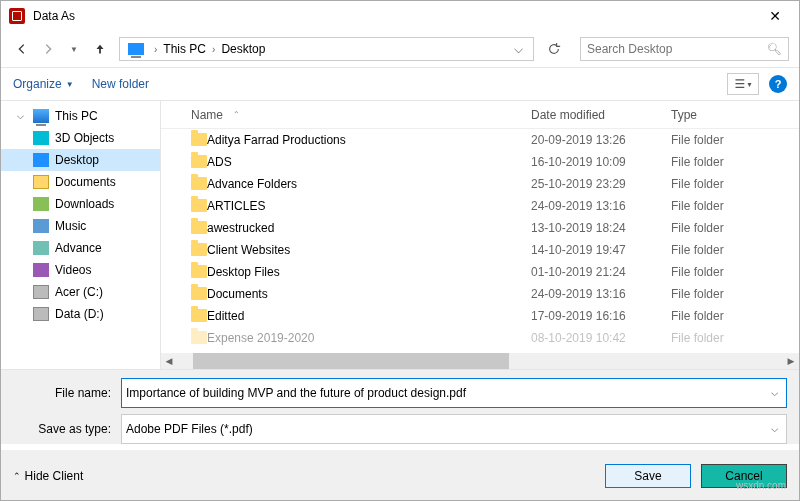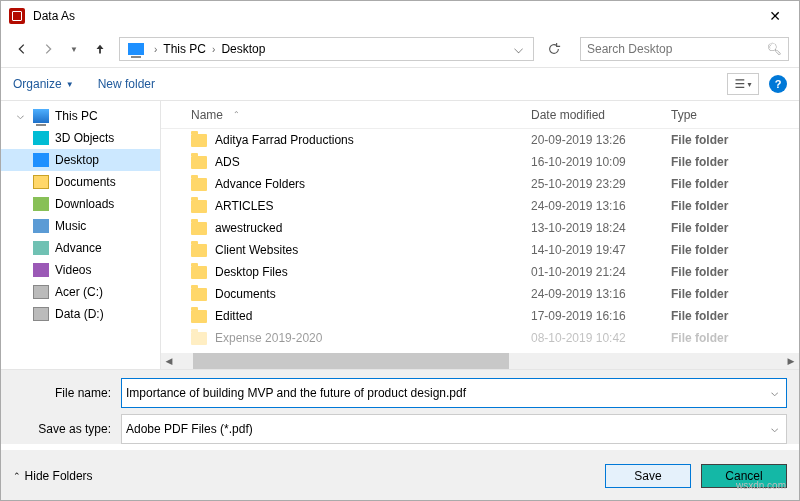--- a/index.html
+++ b/index.html
@@ -15,21 +15,21 @@
 .breadcrumb { flex:0 0 auto; display:flex; align-items:center; border:1px solid #ccc; height:24px; padding:0 4px; margin-left:4px; width:415px; }
 .breadcrumb .pc-icon { width:16px; height:12px; background:#1e90ff; margin:0 4px; position:relative; }
 .breadcrumb .pc-icon::after{content:'';position:absolute;bottom:-3px;left:3px;right:3px;height:2px;background:#888;}
 .breadcrumb .sep { margin:0 6px; color:#666; font-size:10px;}
 .breadcrumb .crumb { cursor:pointer; }
 .breadcrumb .drop { margin-left:auto; padding:0 6px; color:#555; cursor:pointer; }
 .refresh { width:24px; height:24px; display:flex; align-items:center; justify-content:center; cursor:pointer; margin-left:4px;}
 .search { flex:1; border:1px solid #ccc; height:24px; margin-left:10px; display:flex; align-items:center; padding:0 6px; color:#777; }
 .search input { border:none; outline:none; flex:1; color:#a21caf; }
 .search .mag { color:#999; }
-.toolbar { height:34px; border-top:1px solid #e5e5e5; border-bottom:1px solid #e5e5e5; display:flex; align-items:center; padding:12px 12px; gap:24px; }
+.toolbar { height:34px; border-top:1px solid #e5e5e5; border-bottom:1px solid #e5e5e5; display:flex; align-items:center; padding:12px 12px; gap:18px; }
 .toolbar .link { color:#205a9c; cursor:pointer; display:flex; align-items:center; gap:4px; }
 .toolbar .right { margin-left:auto; display:flex; align-items:center; gap:10px; }
 .view-btn { width:32px; height:22px; border:1px solid #ccc; display:flex; align-items:center; justify-content:center; cursor:pointer; gap:2px; color:#555;}
 .help-btn { width:18px; height:18px; background:#0078d7; color:#fff; border-radius:50%; display:flex; align-items:center; justify-content:center; font-weight:bold; cursor:pointer; font-size:11px;}
 .main { display:flex; height:268px; }
 .tree { width:160px; border-right:1px solid #e5e5e5; overflow:hidden; padding-top:4px;}
 .tree-item { display:flex; align-items:center; height:22px; padding-left:16px; gap:6px; cursor:pointer; white-space:nowrap;}
 .tree-item.sub { padding-left:32px; }
 .tree-item.selected { background:#cce8ff; }
 .tree-item .chev { width:10px; color:#666; font-size:9px;}
@@ -44,23 +44,23 @@
 .ico-video{background:#9b59b6;}
 .ico-drive{background:#bbb;border:1px solid #888;}
 .filelist { flex:1; display:flex; flex-direction:column; overflow:hidden;}
 .cols { display:flex; height:28px; align-items:center; color:#555; border-bottom:1px solid #eee; }
 .cols .c-name{flex:0 0 370px; padding-left:30px; display:flex; align-items:center; gap:6px;}
 .cols .c-date{flex:0 0 140px;}
 .cols .c-type{flex:1;}
 .cols .sorter{color:#888;font-size:8px;margin-left:4px;}
 .rows{flex:1;overflow-y:hidden;}
 .row{display:flex;align-items:center;height:22px;}
-.row .c-name{flex:0 0 370px;padding-left:30px;display:flex;align-items:center;gap:8px;}
+.row .c-name{flex:0 0 370px;padding-left:30px;display:flex;}
 .row .c-date{flex:0 0 140px;color:#666;}
-.row .c-type{flex:1;color:#666;font-weight:bold;}
+.row .c-type{flex:1;color:#666;}
 .row.cut{opacity:0.4}
 .folder-icon{width:16px;height:13px;background:#ffd76a;border-radius:1px;position:relative;}
 .folder-icon::before{content:'';position:absolute;top:-3px;left:0;width:7px;height:3px;background:#ffd76a;border-radius:1px 1px 0 0;}
 .hscroll{height:16px;background:#f0f0f0;display:flex;align-items:center;}
 .hscroll .track{flex:1;height:16px;background:#f0f0f0;position:relative;margin:0 16px;}
 .hscroll .thumb{position:absolute;left:0;width:55%;height:100%;background:#c8c8c8;}
 .hscroll .arr{width:16px;text-align:center;color:#666;font-size:9px;cursor:pointer;}
 .form-area{border-top:1px solid #e5e5e5;background:#f0f0f0;padding:8px 12px 0;}
 .form-row{display:flex;align-items:center;margin-bottom:6px;}
 .form-row label{width:108px;text-align:right;padding-right:10px;}
@@ -292,20 +292,20 @@
     <div class="field sel">
       <span style="flex:1">Adobe PDF Files (*.pdf)</span>
       <span class="drop">⌵</span>
     </div>
   </div>
 </div>
 
 <div class="bottom" style="background:#f0f0f0;">
   <span class="hide-folders">
       <span style="font-size:9px;">⌃</span>
-      <span>Hide Folders</span>
+      <span>Hide Client</span>
     </span>
   <span class="spacer"></span>
   <div class="btn primary">Save</div>
   <div class="btn">Cancel</div>
 </div>
 
 <div class="wm">wsxdn.com</div>
 
 </body></html>

